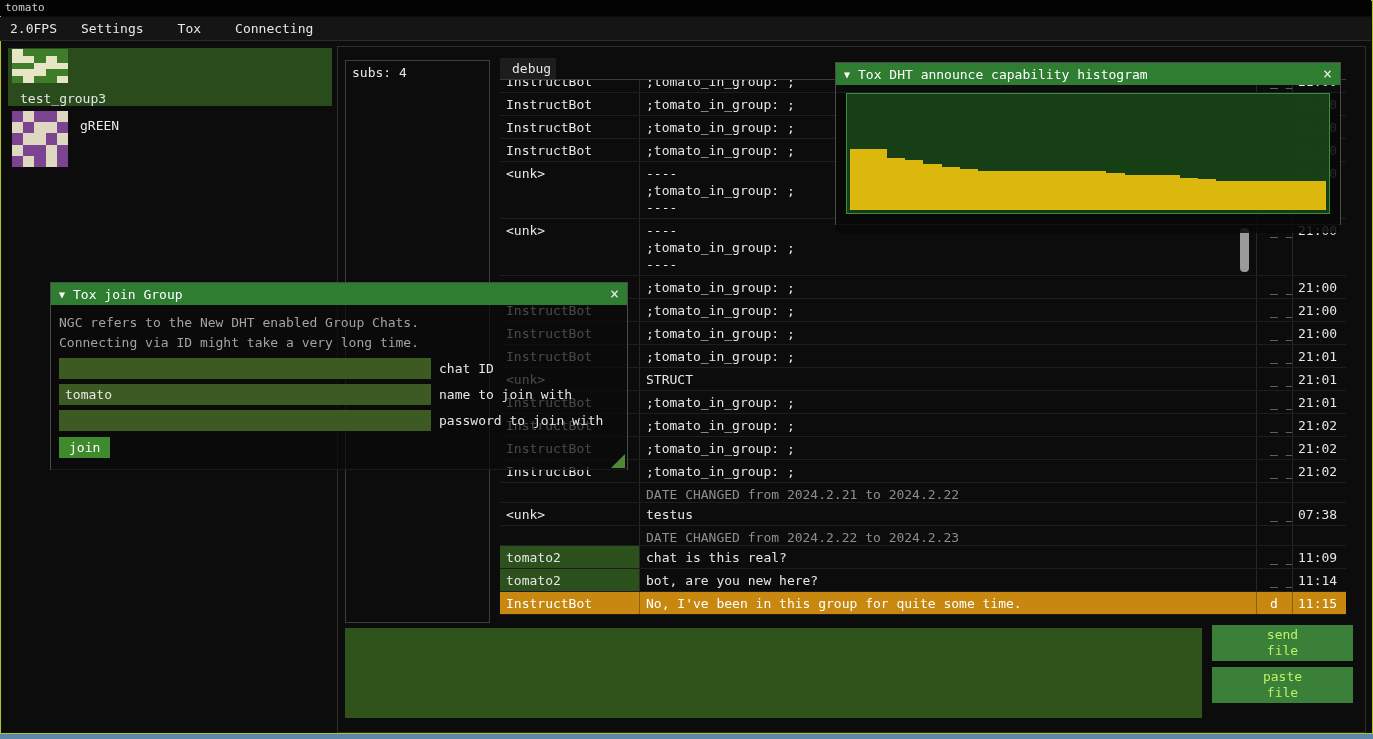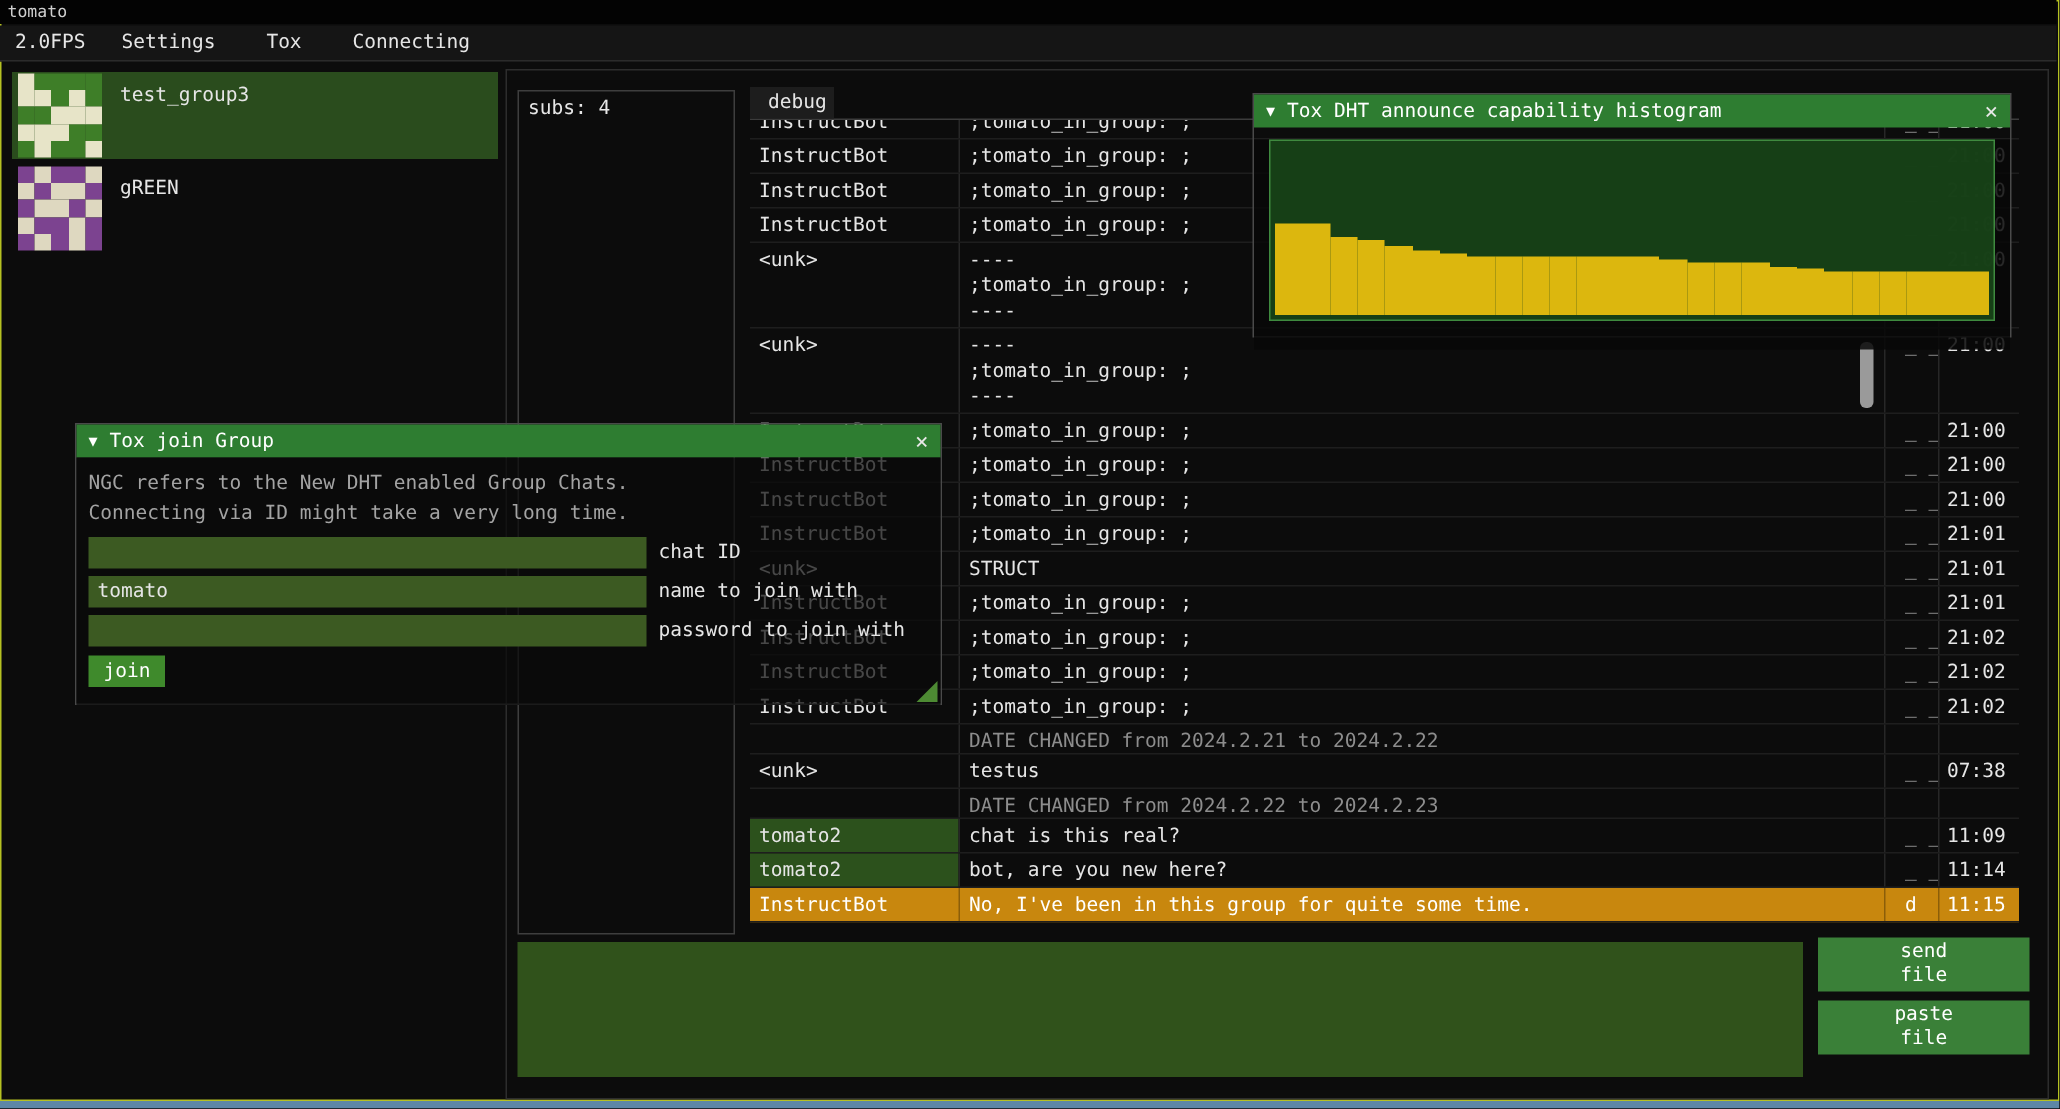--- a/index.html
+++ b/index.html
@@ -21,21 +21,21 @@
 
   
   #menubar{left:1;top:17px;width:1371px;height:24px;background:#151515;border-bottom:1px solid #2b2b2b;
     display:flex;align-items:center;padding-left:10px;z-index:1;}
   #menubar .fps{padding:0 8px 0 0;margin-right:4px;color:#e6e6e6;}
   #menubar .menu-item{padding:2px 12px;margin-right:10px;color:#e6e6e6;cursor:default;}
 
   
   #group-list{left:8px;top:48px;width:324px;z-index:1;}
   .group-item{display:flex;width:324px;height:58px;margin-bottom:4px;}
-  .group-item.selected{background:#2a4c1d;}
+  .group-item.selected{background:#2a4c1d;flex-direction:column;}
   .avatar{width:56px;height:56px;margin:1px 0 0 4px;display:grid;
     grid-template-columns:repeat(5,1fr);grid-template-rows:repeat(5,1fr);}
   .group-name{margin-left:12px;margin-top:8px;}
 
   
   #main-panel{left:337px;top:46px;width:1029px;height:687px;border:1px solid #2d2d2d;z-index:0;}
 
   
   #subs-panel{left:345px;top:60px;width:145px;height:563px;border:1px solid #3e3e3e;
     padding:4px 6px;z-index:2;}
@@ -87,21 +87,21 @@
     font:inherit;padding:0 6px;box-sizing:border-box;outline:none;}
   .field-label{margin-left:8px;white-space:pre;}
   #join-btn{margin-top:6px;height:21px;background:#3f8a2c;border:none;color:#ffffff;
     font:inherit;padding:2px 10px;cursor:default;}
   .grip{position:absolute;right:2px;bottom:2px;width:0;height:0;
     border-left:14px solid transparent;border-bottom:14px solid #4d8a33;}
 
   
   #composer{left:345px;top:628px;width:857px;height:90px;background:#30521b;border:none;
     resize:none;color:#e6e6e6;font:inherit;padding:4px 6px;outline:none;z-index:2;}
-  .file-btn{width:141px;height:36px;background:#3a8038;border:none;color:#ffffff;
+  .file-btn{width:141px;height:36px;background:#3a8038;border:none;color:#bef264;
     font:inherit;white-space:pre-line;text-align:center;line-height:16px;z-index:2;cursor:default;}
   #send-btn{left:1212px;top:625px;}
   #paste-btn{left:1212px;top:667px;}
 </style>
 </head>
 <body>
 
 <div id="app-frame" class="abs"></div>
 
 <div id="os-titlebar" class="abs">tomato</div>

